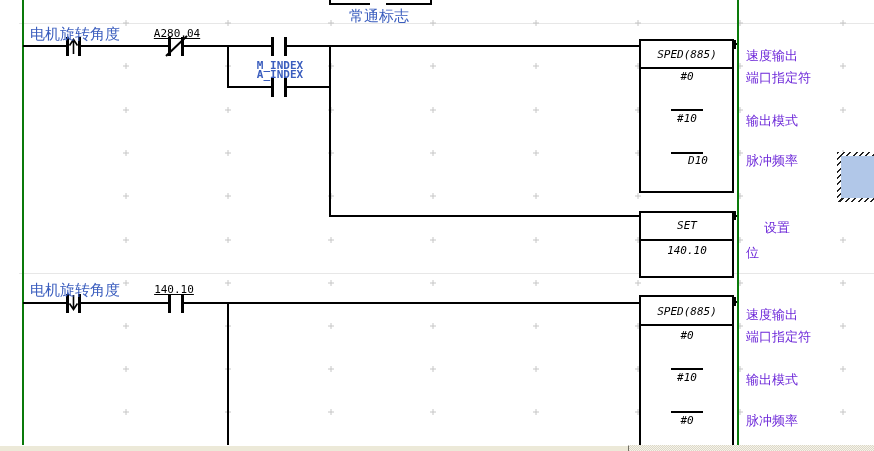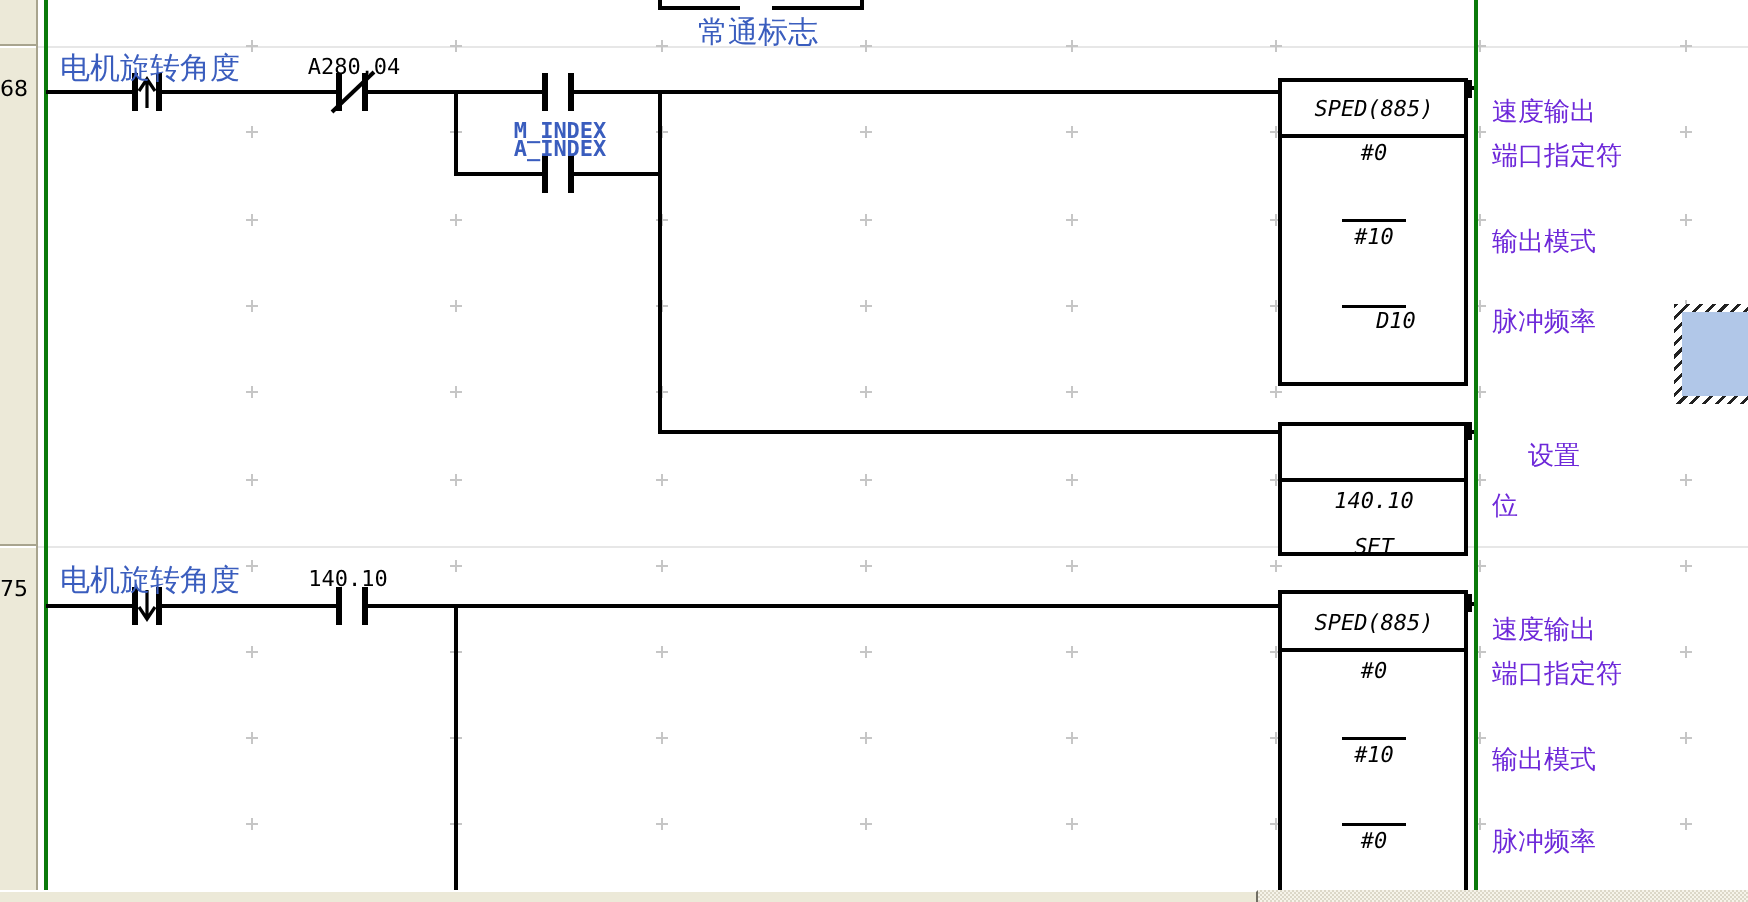--- a/index.html
+++ b/index.html
@@ -17,21 +17,21 @@
     background:linear-gradient(#a8a48e 50%, #ffffff 50%);}
   .rung-number{
     position:absolute; left:-6px; width:20px; text-align:right;
     font-size:11px; color:#000; font-family:"DejaVu Sans", sans-serif;
   }
   
   .sym-label{color:#3a5dbe; font-size:15px; transform:translateX(-50%);text-align:center;}
   .dev-label{color:#3a5dbe; font-size:11px; font-weight:bold;
     font-family:"DejaVu Sans Mono", monospace; transform:translateX(-50%);}
   .addr-label{color:#000; font-size:11px;
-    font-family:"DejaVu Sans Mono", monospace; transform:translateX(-50%);}
+    font-family:"DejaVu Sans Mono", monospace; transform:translateX(-50%);text-decoration:underline;}
   .block-text{color:#000; font-size:11px;
     font-family:"DejaVu Sans Mono", monospace; transform:translateX(-50%);font-style:italic;}
   .op-comment{color:#6d28d9; font-size:13px;}
   
   #cursor{
     position:absolute; left:837px; top:152px; width:42px; height:50px;
     background:repeating-linear-gradient(135deg,#222 0 1.5px,#fff 1.5px 4.5px);
   }
   #cursor .fill{position:absolute; left:4px; top:4px; right:0; bottom:4px;
     background:#b1c7e8;}
@@ -119,40 +119,34 @@
         <rect x="78" y="293.5" width="3" height="19"></rect>
       </g>
       <path d="M73.5,295 V308 M69.5,303.5 L73.5,309.5 L77.5,303.5" stroke="#000" stroke-width="1.6" fill="none"></path>
     </g>
     <g fill="#000" shape-rendering="crispEdges">
       <rect x="168" y="293.5" width="3" height="19"></rect>
       <rect x="181" y="293.5" width="3" height="19"></rect>
     </g>
   </svg>
 
-  <div id="margin">
-    <div class="margin-sep" style="top:22px;"></div>
-    <div class="margin-sep" style="top:272px;"></div>
-    <div class="rung-number" style="top:38px;">68</div>
-    <div class="rung-number" style="top:288px;">75</div>
-  </div>
 
   <div class="abs sym-label" style="left:379px;top:7px;">常通标志</div>
 
   <div class="abs sym-label" style="left:75px;top:25px;">电机旋转角度</div>
   <div class="abs addr-label" style="left:177px;top:27px;">A280.04</div>
   <div class="abs dev-label" style="left:280px;top:27px;margin-top:32px;">M_INDEX</div>
   <div class="abs dev-label" style="left:280px;top:68px;">A_INDEX</div>
 
   <div class="abs block-text" style="left:687px;top:48px;">SPED(885)</div>
   <div class="abs block-text" style="left:687px;top:70px;">#0</div>
   <div class="abs block-text" style="left:687px;top:112px;">#10</div>
   <div class="abs block-text" style="left:698px;top:154px;">D10</div>
 
-  <div class="abs block-text" style="left:687px;top:219px;margin-top:48px;">SET</div>
+  <div class="abs block-text" style="left:687px;top:219px;">SET</div>
   <div class="abs block-text" style="left:687px;top:244px;">140.10</div>
 
   <div class="abs sym-label" style="left:75px;top:281px;">电机旋转角度</div>
   <div class="abs addr-label" style="left:174px;top:283px;">140.10</div>
 
   <div class="abs block-text" style="left:687px;top:305px;">SPED(885)</div>
   <div class="abs block-text" style="left:687px;top:329px;">#0</div>
   <div class="abs block-text" style="left:687px;top:371px;">#10</div>
   <div class="abs block-text" style="left:687px;top:414px;">#0</div>
 

